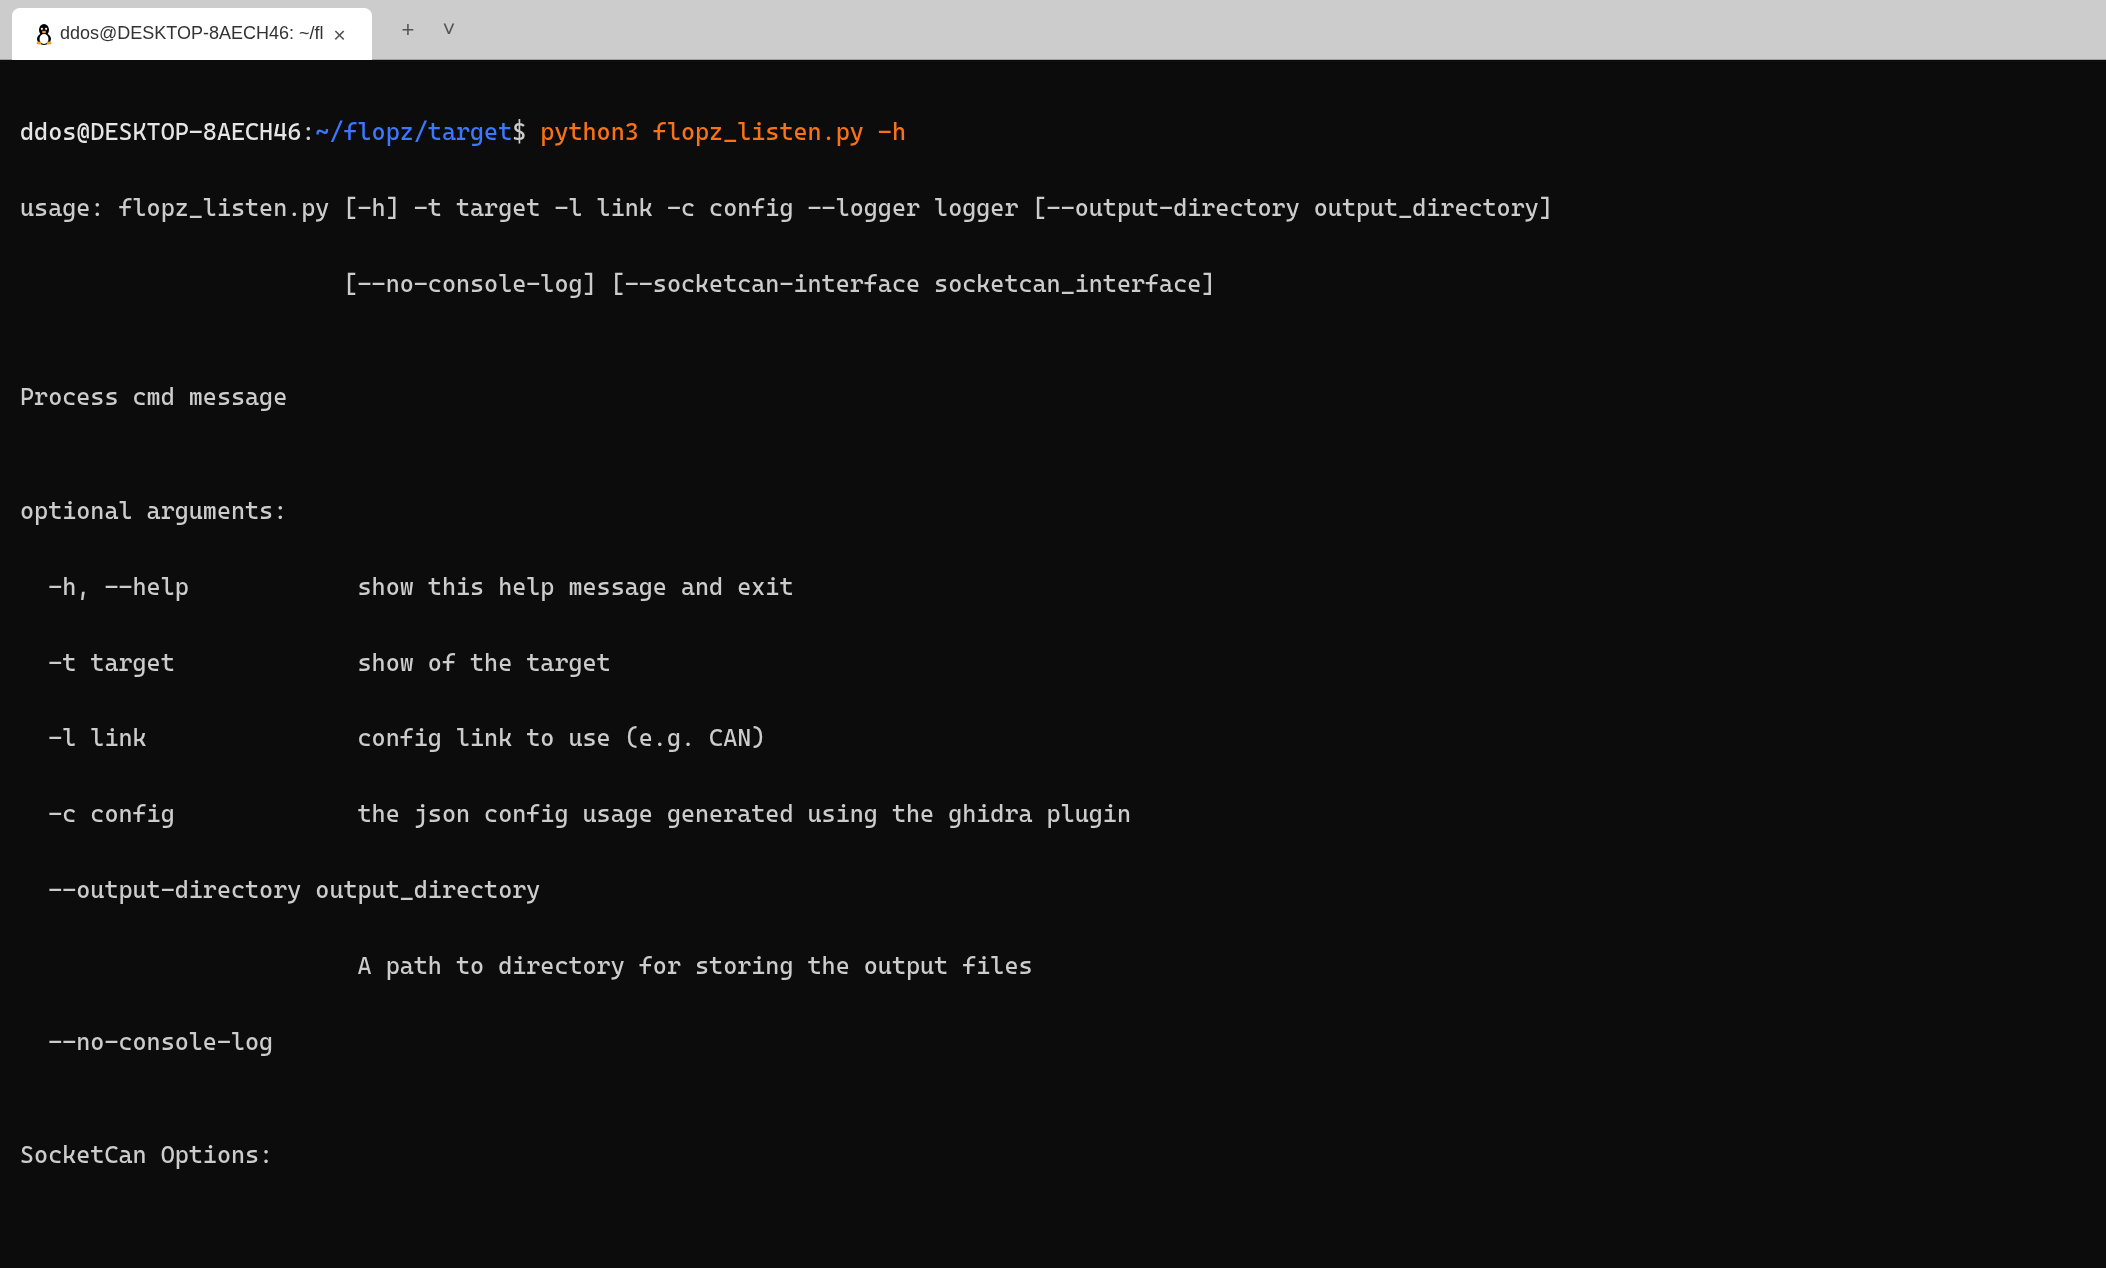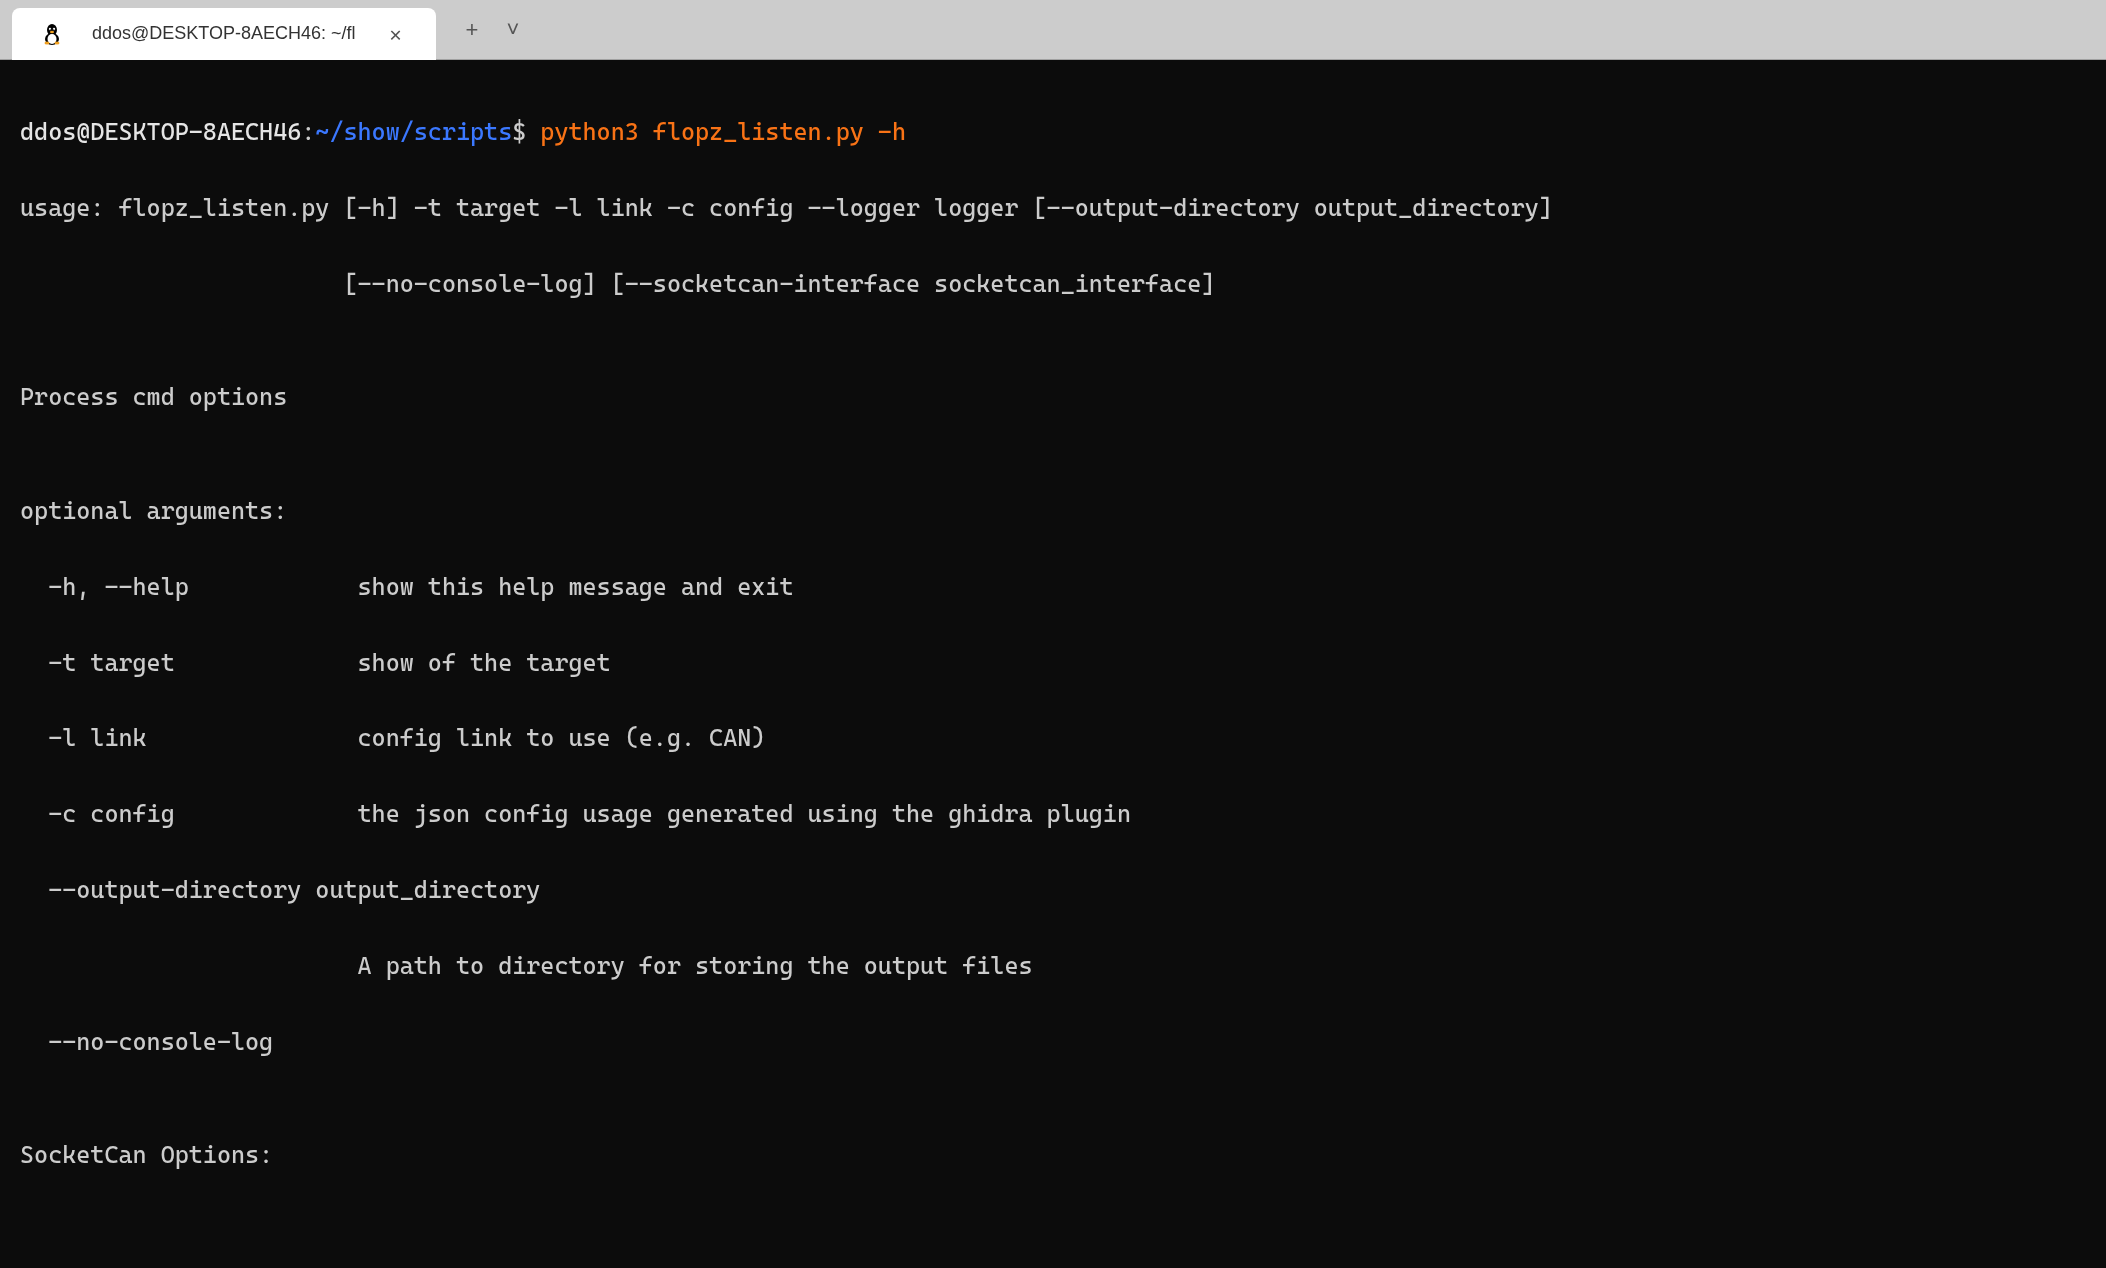--- a/index.html
+++ b/index.html
@@ -22,24 +22,24 @@
       padding: 0;
       border-bottom: 1px solid #a0a0a0;
     }
     .tab {
       background: #ffffff;
       height: 52px;
       margin-top: 8px;
       margin-left: 12px;
       display: flex;
       align-items: center;
-      padding: 0 28px;
+      padding: 0 20px;
       border-radius: 8px 8px 0 0;
       min-width: 300px;
-      gap: 28px;
+      gap: 4px;
     }
     .tab-icon {
       width: 24px;
       height: 24px;
       display: flex;
       align-items: center;
       justify-content: center;
     }
     .tab-title {
       color: #333;
@@ -115,25 +115,25 @@
     <span class="tab-title">ddos@DESKTOP-8AECH46: ~/fl</span>
     <span class="tab-close">✕</span>
   </div>
   <div class="titlebar-controls">
     <span class="titlebar-btn">+</span>
     <span class="titlebar-btn">˅</span>
   </div>
 </div>
 
 <div class="terminal">
-<span class="line"><span class="prompt-user">ddos@DESKTOP-8AECH46</span><span class="prompt-colon">:</span><span class="prompt-path">~/show/scripts</span><span class="prompt-dollar">$</span><span class="cmd"> python3 flopz_listen.py -h</span></span>
+<span class="line"><span class="prompt-user">ddos@DESKTOP-8AECH46</span><span class="prompt-colon">:</span><span class="prompt-path">~/flopz/target</span><span class="prompt-dollar">$</span><span class="cmd"> python3 flopz_listen.py -h</span></span>
 <span class="line">usage: flopz_listen.py [-h] -t target -l link -c config --logger logger [--output-directory output_directory]</span>
 <span class="line">                       [--no-console-log] [--socketcan-interface socketcan_interface]</span>
 <span class="line"></span>
-<span class="line">Process cmd options</span>
+<span class="line">Process cmd message</span>
 <span class="line"></span>
 <span class="line">optional arguments:</span>
 <span class="line">  -h, --help            show this help message and exit</span>
 <span class="line">  -t target             show of the target</span>
 <span class="line">  -l link               config link to use (e.g. CAN)</span>
 <span class="line">  -c config             the json config usage generated using the ghidra plugin</span>
 <span class="line">  --output-directory output_directory</span>
 <span class="line">                        A path to directory for storing the output files</span>
 <span class="line">  --no-console-log</span>
 <span class="line"></span>

